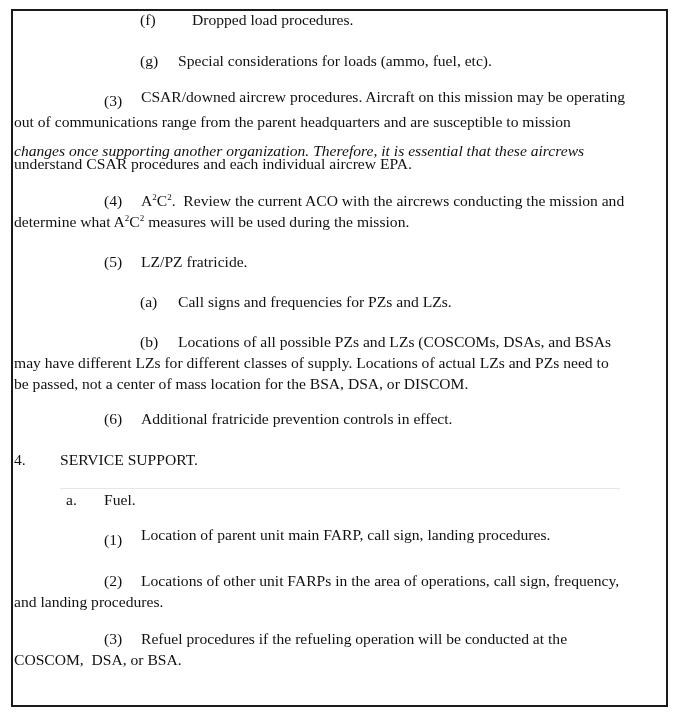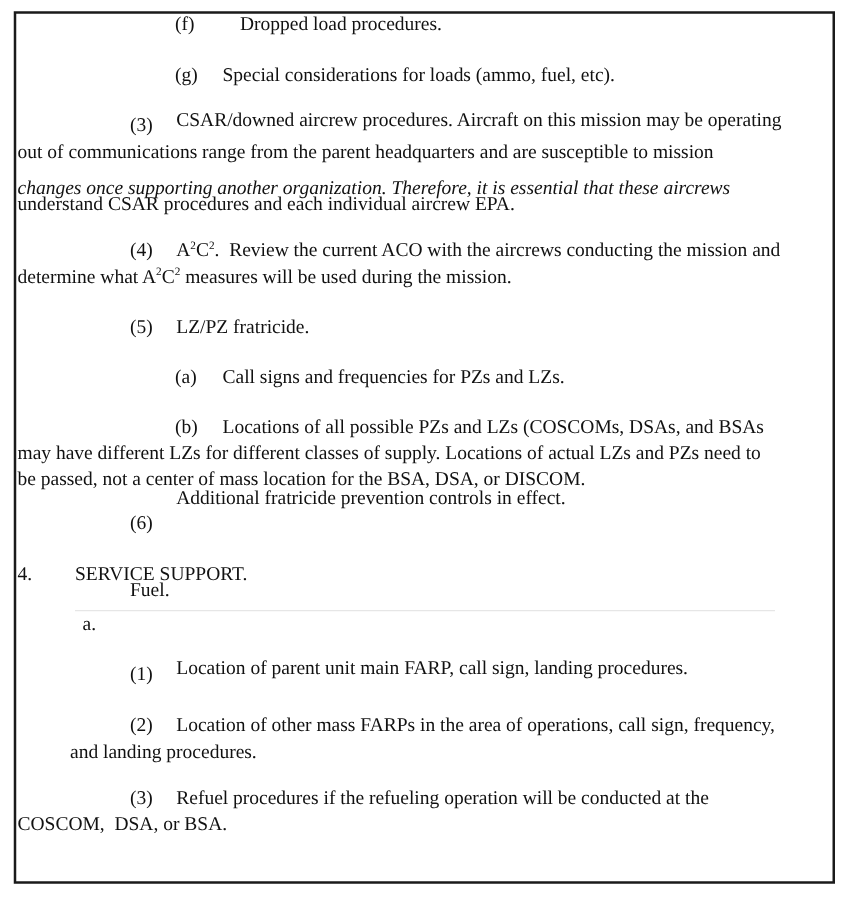--- a/index.html
+++ b/index.html
@@ -40,30 +40,30 @@
 
 <span class="lbl" style="left:140px; top:291px;">(a)</span>
 <span class="line" style="left:178px; top:291px;">Call signs and frequencies for PZs and LZs.</span>
 
 <span class="lbl" style="left:140px; top:331px;">(b)</span>
 <span class="line" style="left:178px; top:331px;">Locations of all possible PZs and LZs (COSCOMs, DSAs, and BSAs</span>
 <span class="line" style="left:14px; top:352px;">may have different LZs for different classes of supply.  Locations of actual LZs and PZs need to</span>
 <span class="line" style="left:14px; top:373px;">be passed, not a center of mass location for the BSA, DSA, or DISCOM.</span>
 
 <span class="lbl" style="left:104px; top:408px;">(6)</span>
-<span class="line" style="left:141px; top:388px;text-align:center;">Additional fratricide prevention controls in effect.</span>
+<span class="line" style="left:141px; top:408px;text-align:center;">Additional fratricide prevention controls in effect.</span>
 
 <span class="lbl" style="left:14px; top:449px;">4.</span>
 <span class="line" style="left:60px; top:449px;">SERVICE SUPPORT.</span>
 
 <span class="lbl" style="left:66px; top:489px;">a.</span>
-<span class="line" style="left:104px; top:462px;">Fuel.</span>
+<span class="line" style="left:104px; top:489px;">Fuel.</span>
 
 <span class="lbl" style="left:104px; top:529px;">(1)</span>
 <span class="line" style="left:141px; top:524px;">Location of parent unit main FARP, call sign, landing procedures.</span>
 
 <span class="lbl" style="left:104px; top:570px;">(2)</span>
-<span class="line" style="left:141px; top:570px;">Location of other mass FARPs in the area of operations, call sign, frequency,</span>
-<span class="line" style="left:14px; top:591px;padding-left:42px;">and landing procedures.</span>
+<span class="line" style="left:141px; top:570px;">Locations of other unit FARPs in the area of operations, call sign, frequency,</span>
+<span class="line" style="left:14px; top:591px;">and landing procedures.</span>
 
 <span class="lbl" style="left:104px; top:628px;">(3)</span>
 <span class="line" style="left:141px; top:628px;">Refuel procedures if the refueling operation will be conducted at the</span>
 <span class="line" style="left:14px; top:649px; white-space:pre;text-align:center;">COSCOM,  DSA, or BSA.</span>
 
 </body></html>

